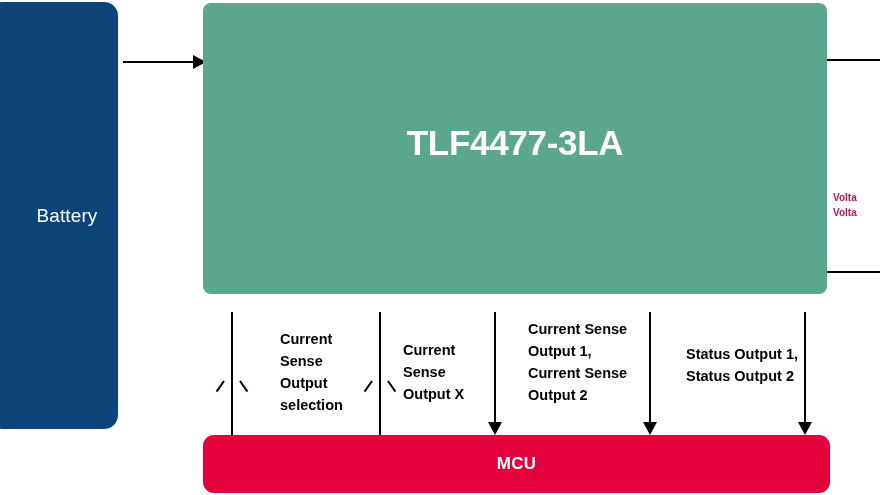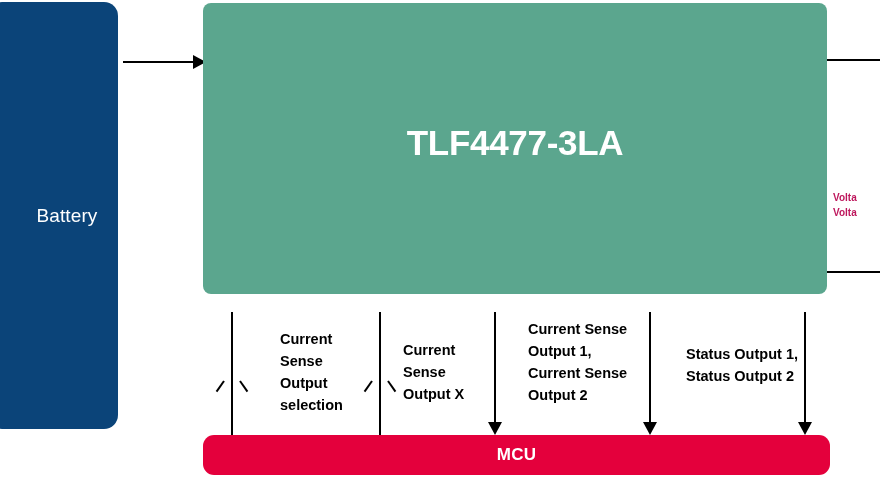--- a/index.html
+++ b/index.html
@@ -62,21 +62,21 @@
     font-size: 35px;
     font-weight: bold;
     letter-spacing: -0.3px;
     transform: translateY(-6px);
   }
 
   #mcu-block {
     left: 203px;
     top: 435px;
     width: 627px;
-    height: 40px;
+    height: 58px;
     background: #e4003c;
     border-radius: 11px;
   }
   #mcu-label {
     font-size: 17px;
     font-weight: bold;
     letter-spacing: 0.2px;
   }
 
   

